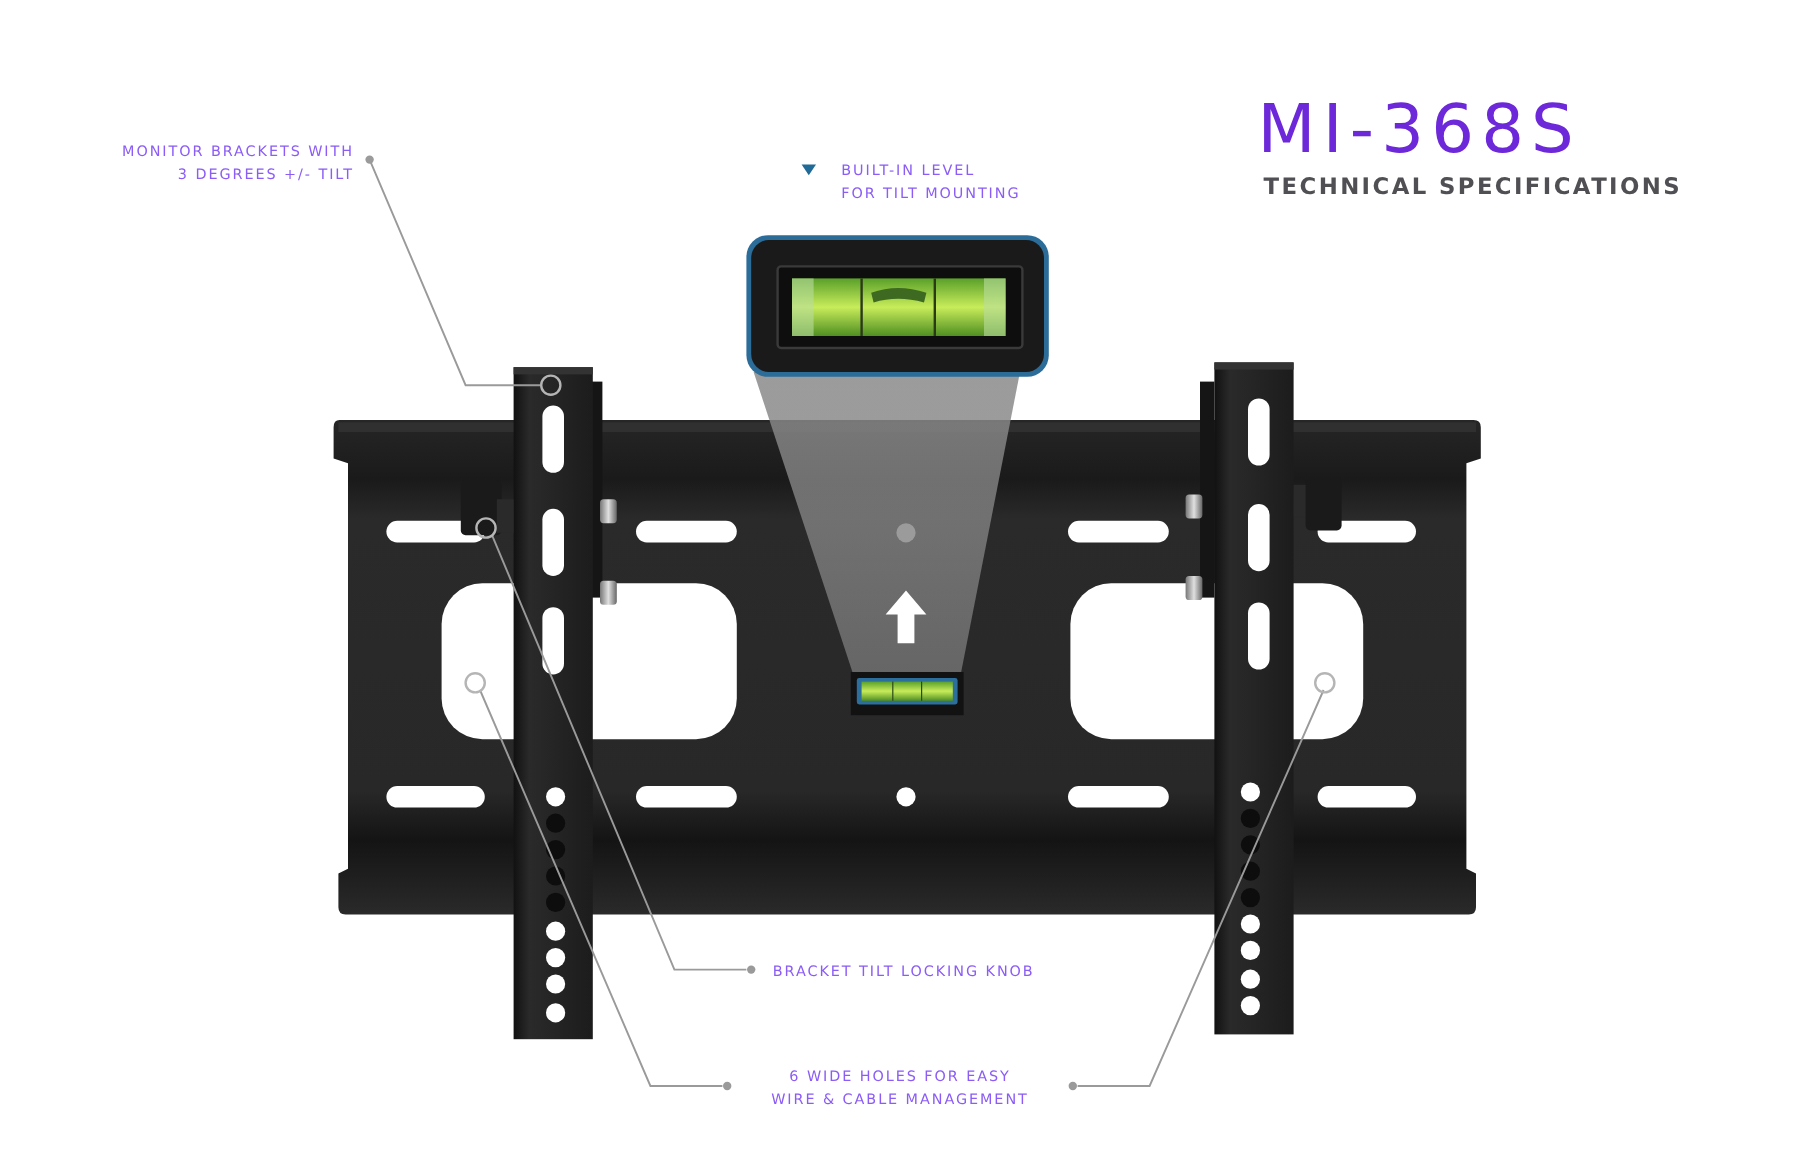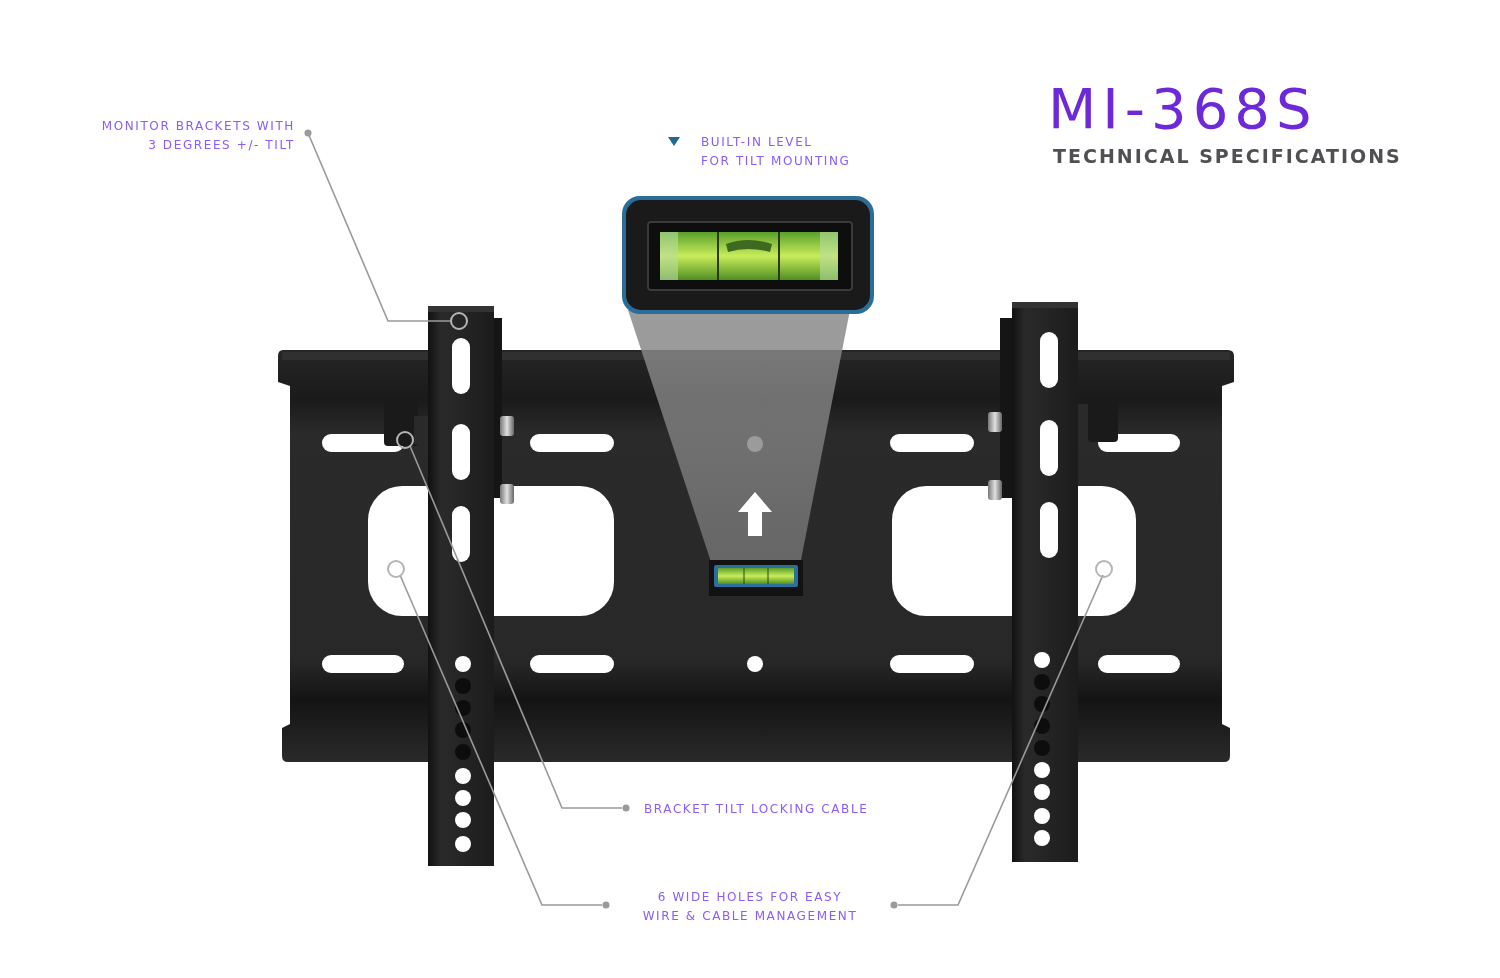--- a/index.html
+++ b/index.html
@@ -176,19 +176,19 @@
   <div>3 DEGREES +/- TILT</div>
 </div>
 
 <span class="tri" style="left:668px; top:137px;"></span>
 <div class="label" style="left:689px; top:133px;margin-left:12px;">
   <div>BUILT-IN LEVEL</div>
   <div>FOR TILT MOUNTING</div>
 </div>
 
 <div class="label" style="left:644px; top:800px;">
-  <div>BRACKET TILT LOCKING CABLE</div>
+  <div>BRACKET TILT LOCKING KNOB</div>
 </div>
 
 <div class="label center" style="left:612px; top:888px; width:276px;">
   <div>6 WIDE HOLES FOR EASY</div>
   <div>WIRE &amp; CABLE MANAGEMENT</div>
 </div>
 
 </body></html>

